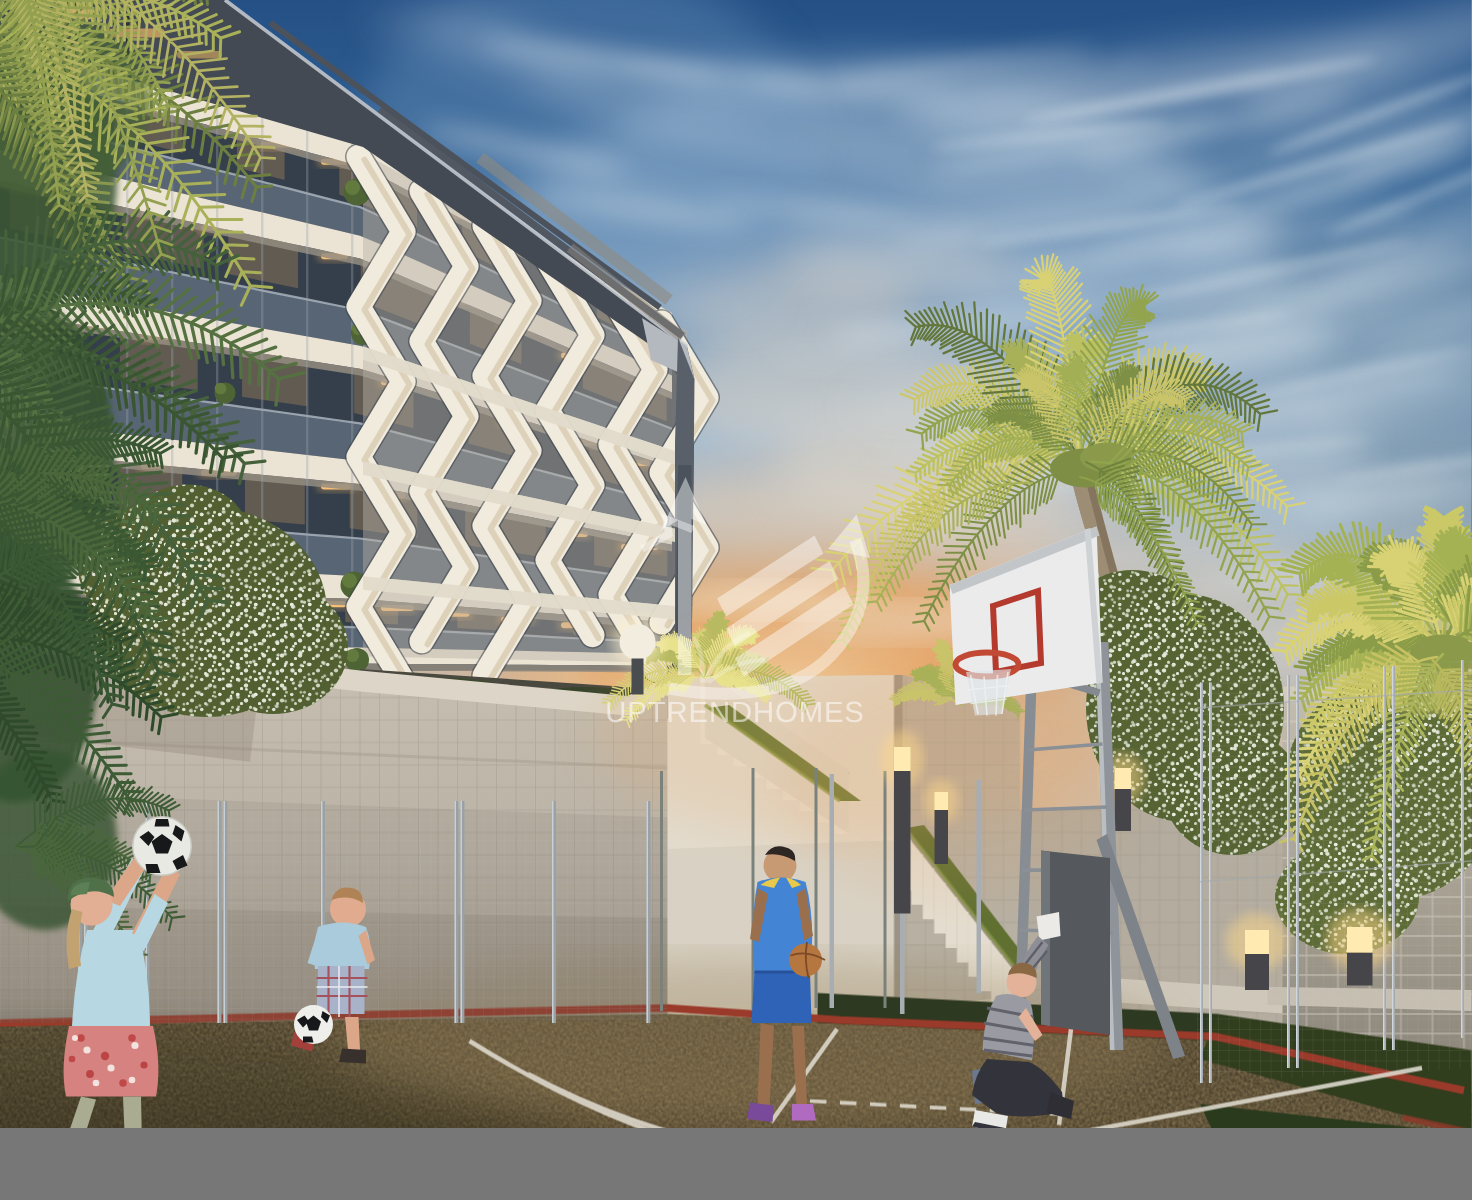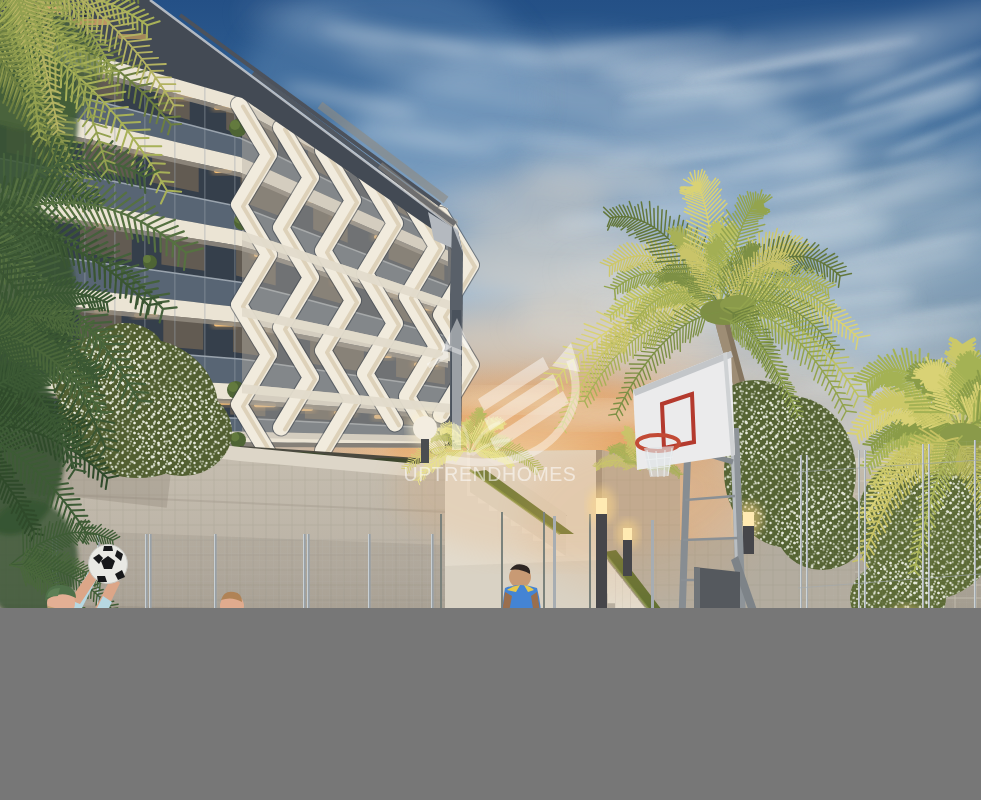--- a/index.html
+++ b/index.html
@@ -1,12 +1,12 @@
 <!DOCTYPE html>
-<html><head><meta charset="utf-8"><style>html,body{margin:0;padding:0;background:#777}.page{width:981px;height:608px;overflow:hidden;position:relative;font-family:"Liberation Sans",sans-serif}</style></head><body>
+<html><head><meta charset="utf-8"><style>html,body{margin:0;padding:0;background:#777}.page{width:981px;height:752px;overflow:hidden;position:relative;font-family:"Liberation Sans",sans-serif}</style></head><body>
 <div class="page">
 <svg width="981" height="800" viewBox="0 0 981 800">
 <defs>
 <linearGradient id="sky" x1="0" y1="0" x2="0" y2="1">
  <stop offset="0" stop-color="#245086"></stop>
  <stop offset="0.17" stop-color="#366697"></stop>
  <stop offset="0.33" stop-color="#6289ad"></stop>
  <stop offset="0.46" stop-color="#97abbb"></stop>
  <stop offset="0.56" stop-color="#b6b6ae"></stop>
  <stop offset="0.65" stop-color="#ccc1ab"></stop>

